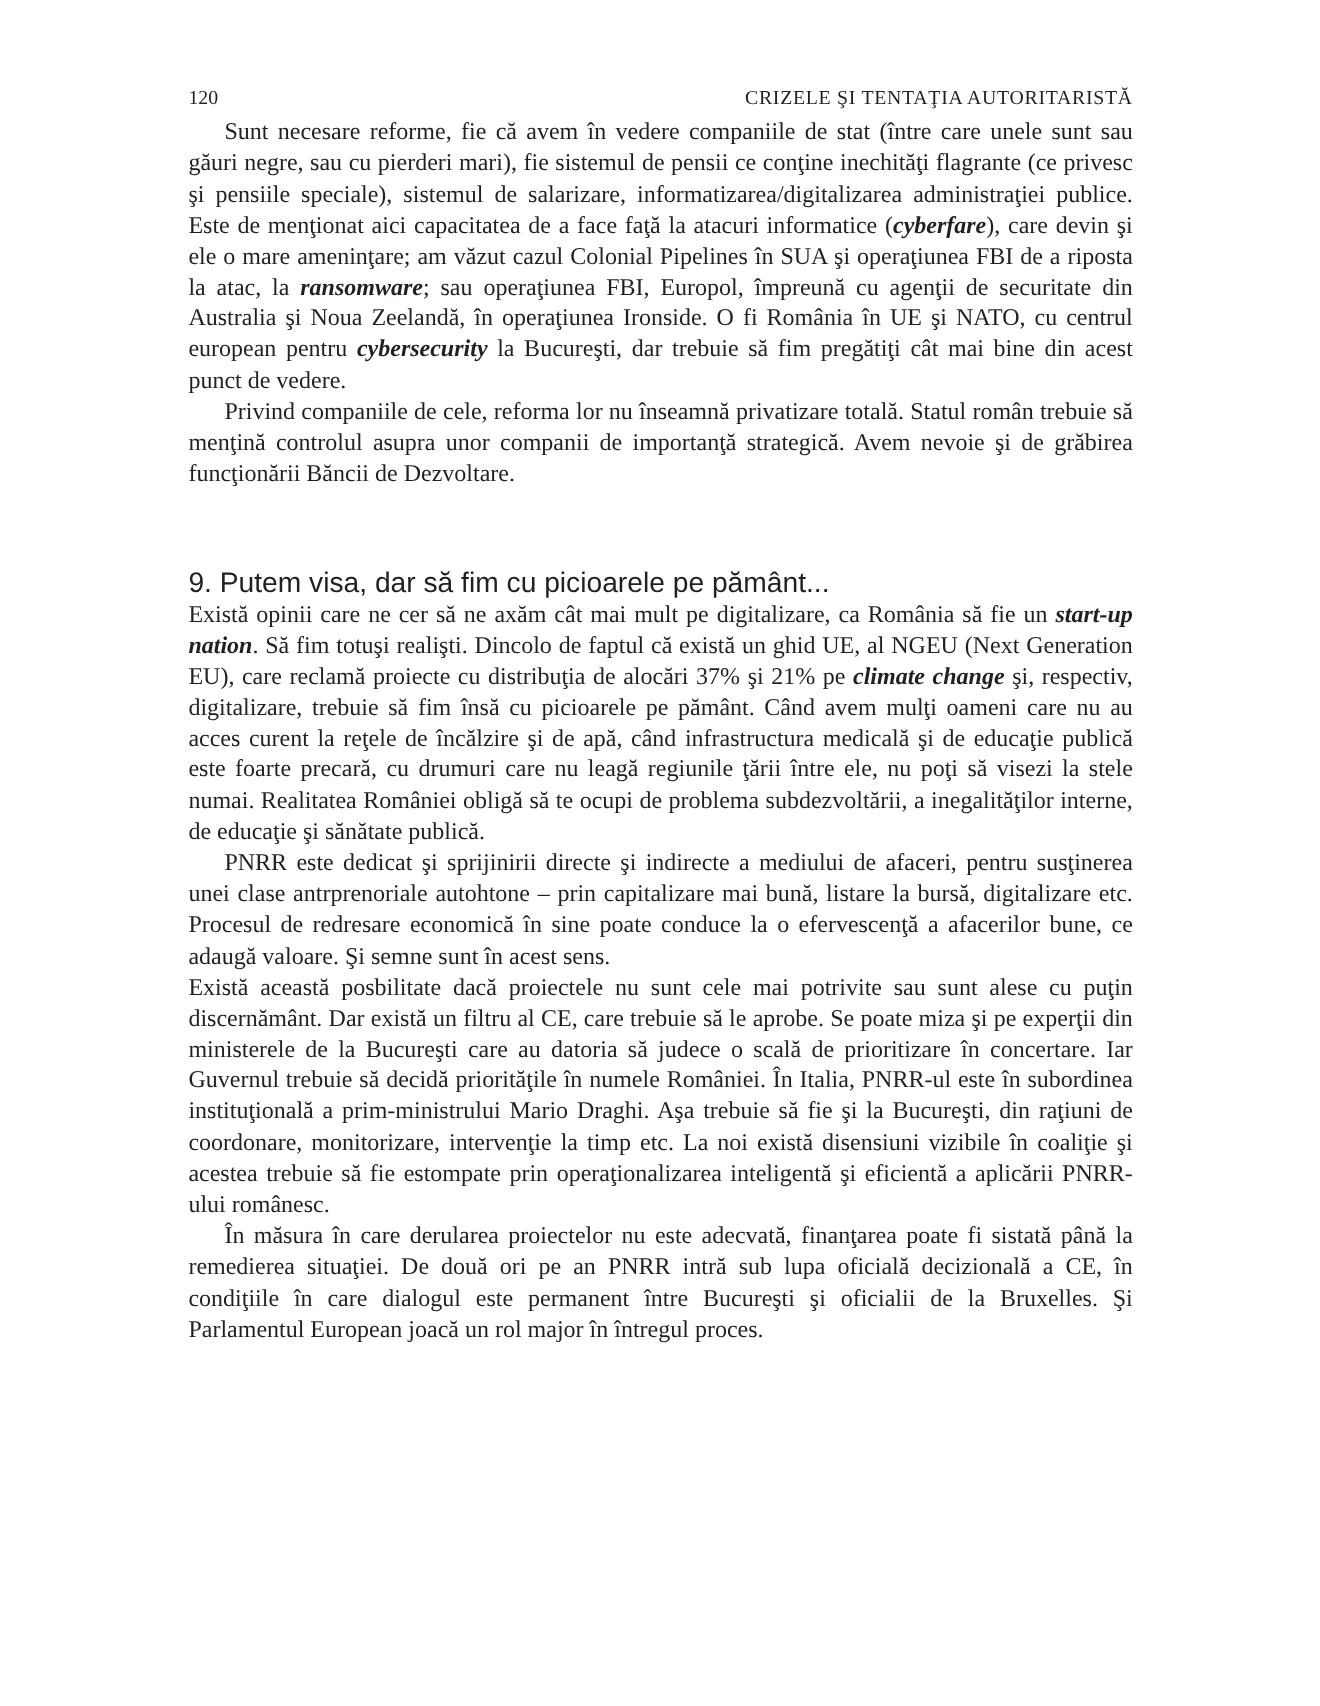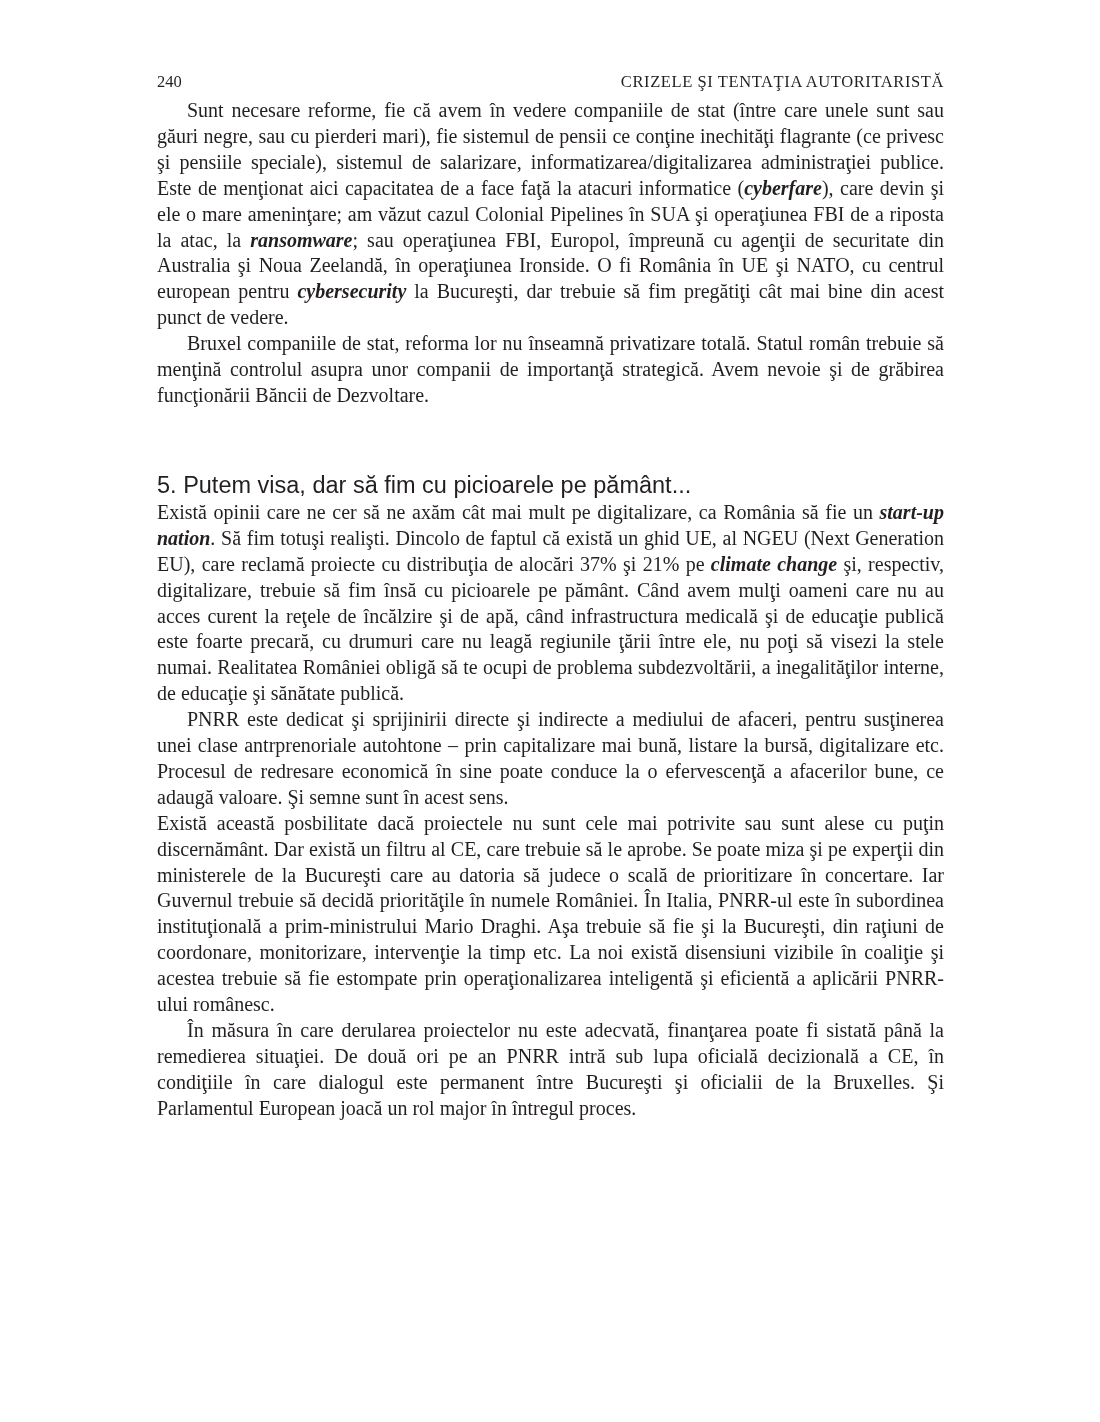--- a/index.html
+++ b/index.html
@@ -17,28 +17,28 @@
   .h6 { margin-top: 60px; }
   .after-h5 { margin-top: 32px; }
   .after-h6 { margin-top: 32px; font-family: Liberation Serif, serif; }
   em { font-style: italic; font-weight: bold; }
 </style>
 </head>
 <body>
 
 <div class="page">
   <div class="header">
-    <span class="page-number">240</span>
+    <span class="page-number">120</span>
     <span class="running-title">CRIZELE ŞI TENTAŢIA AUTORITARISTĂ</span>
   </div>
 
   <div class="body-text">
     <p class="indent sec1"><span>Sunt necesare reforme, fie că avem în vedere companiile de stat (între care unele sunt sau găuri negre, sau cu pierderi mari), fie sistemul de pensii ce conţine inechităţi flagrante (ce privesc şi pensiile speciale), sistemul de salarizare, informatizarea/digitalizarea admi­nistraţiei publice. Este de menţionat aici capacitatea de a face faţă la atacuri informatice (</span><em>cyberfare</em><span>), care devin şi ele o mare ameninţare; am văzut cazul Colonial Pipelines în SUA şi operaţiunea FBI de a riposta la atac, la </span><em>ransomware</em><span>; sau operaţiunea FBI, Euro­pol, împreună cu agenţii de securitate din Australia şi Noua Zeelandă, în operaţiunea Ironside. O fi România în UE şi NATO, cu centrul european pentru </span><em>cybersecurity</em><span> la Bucureşti, dar trebuie să fim pregătiţi cât mai bine din acest punct de vedere.</span></p>
-    <p class="indent">Bruxel companiile de stat, reforma lor nu înseamnă privatizare totală. Statul român trebuie să menţină controlul asupra unor companii de importanţă strategică. Avem nevoie şi de grăbirea funcţionării Băncii de Dezvoltare.</p>
+    <p class="indent">Privind companiile de cele, reforma lor nu înseamnă privatizare totală. Statul român trebuie să menţină controlul asupra unor companii de importanţă strategică. Avem nevoie şi de grăbirea funcţionării Băncii de Dezvoltare.</p>
 
-    <h2 class="section-heading h5">5.  Putem visa, dar să fim cu picioarele pe pământ...</h2>
+    <h2 class="section-heading h5">9.  Putem visa, dar să fim cu picioarele pe pământ...</h2>
     <p class="after-h5"><span>Există opinii care ne cer să ne axăm cât mai mult pe digitalizare, ca România să fie un </span><em>start-up nation</em><span>. Să fim totuşi realişti. Dincolo de faptul că există un ghid UE, al NGEU (Next Generation EU), care reclamă proiecte cu distribuţia de alocări 37% şi 21% pe </span><em>climate change</em><span> şi, respectiv, digitalizare, trebuie să fim însă cu picioarele pe pământ. Când avem mulţi oameni care nu au acces curent la reţele de încălzire şi de apă, când infrastructura medicală şi de educaţie publică este foarte precară, cu drumuri care nu leagă regiunile ţării între ele, nu poţi să visezi la stele numai. Realitatea României obligă să te ocupi de problema subdezvoltării, a inegalităţilor interne, de educaţie şi sănătate publică.</span></p>
     <p class="indent">PNRR este dedicat şi sprijinirii directe şi indirecte a mediului de afaceri, pentru sus­ţinerea unei clase antrprenoriale autohtone – prin capitalizare mai bună, listare la bursă, digitalizare etc. Procesul de redresare economică în sine poate conduce la o efervescenţă a afacerilor bune, ce adaugă valoare. Şi semne sunt în acest sens.</p>
 
     <p class="after-h6">Există această posbilitate dacă proiectele nu sunt cele mai potrivite sau sunt alese cu puţin discernământ. Dar există un filtru al CE, care trebuie să le aprobe. Se poate miza şi pe experţii din ministerele de la Bucureşti care au datoria să judece o scală de priori­tizare în concertare. Iar Guvernul trebuie să decidă priorităţile în numele României. În Italia, PNRR-ul este în subordinea instituţională a prim-ministrului Mario Draghi. Aşa trebuie să fie şi la Bucureşti, din raţiuni de coordonare, monitorizare, intervenţie la timp etc. La noi există disensiuni vizibile în coaliţie şi acestea trebuie să fie estompate prin operaţionalizarea inteligentă şi eficientă a aplicării PNRR-ului românesc.</p>
     <p class="indent">În măsura în care derularea proiectelor nu este adecvată, finanţarea poate fi sistată până la remedierea situaţiei. De două ori pe an PNRR intră sub lupa oficială decizională a CE, în condiţiile în care dialogul este permanent între Bucureşti şi oficialii de la Bruxel­les. Şi Parlamentul European joacă un rol major în întregul proces.</p>
   </div>
 </div>
 
 </body></html>

